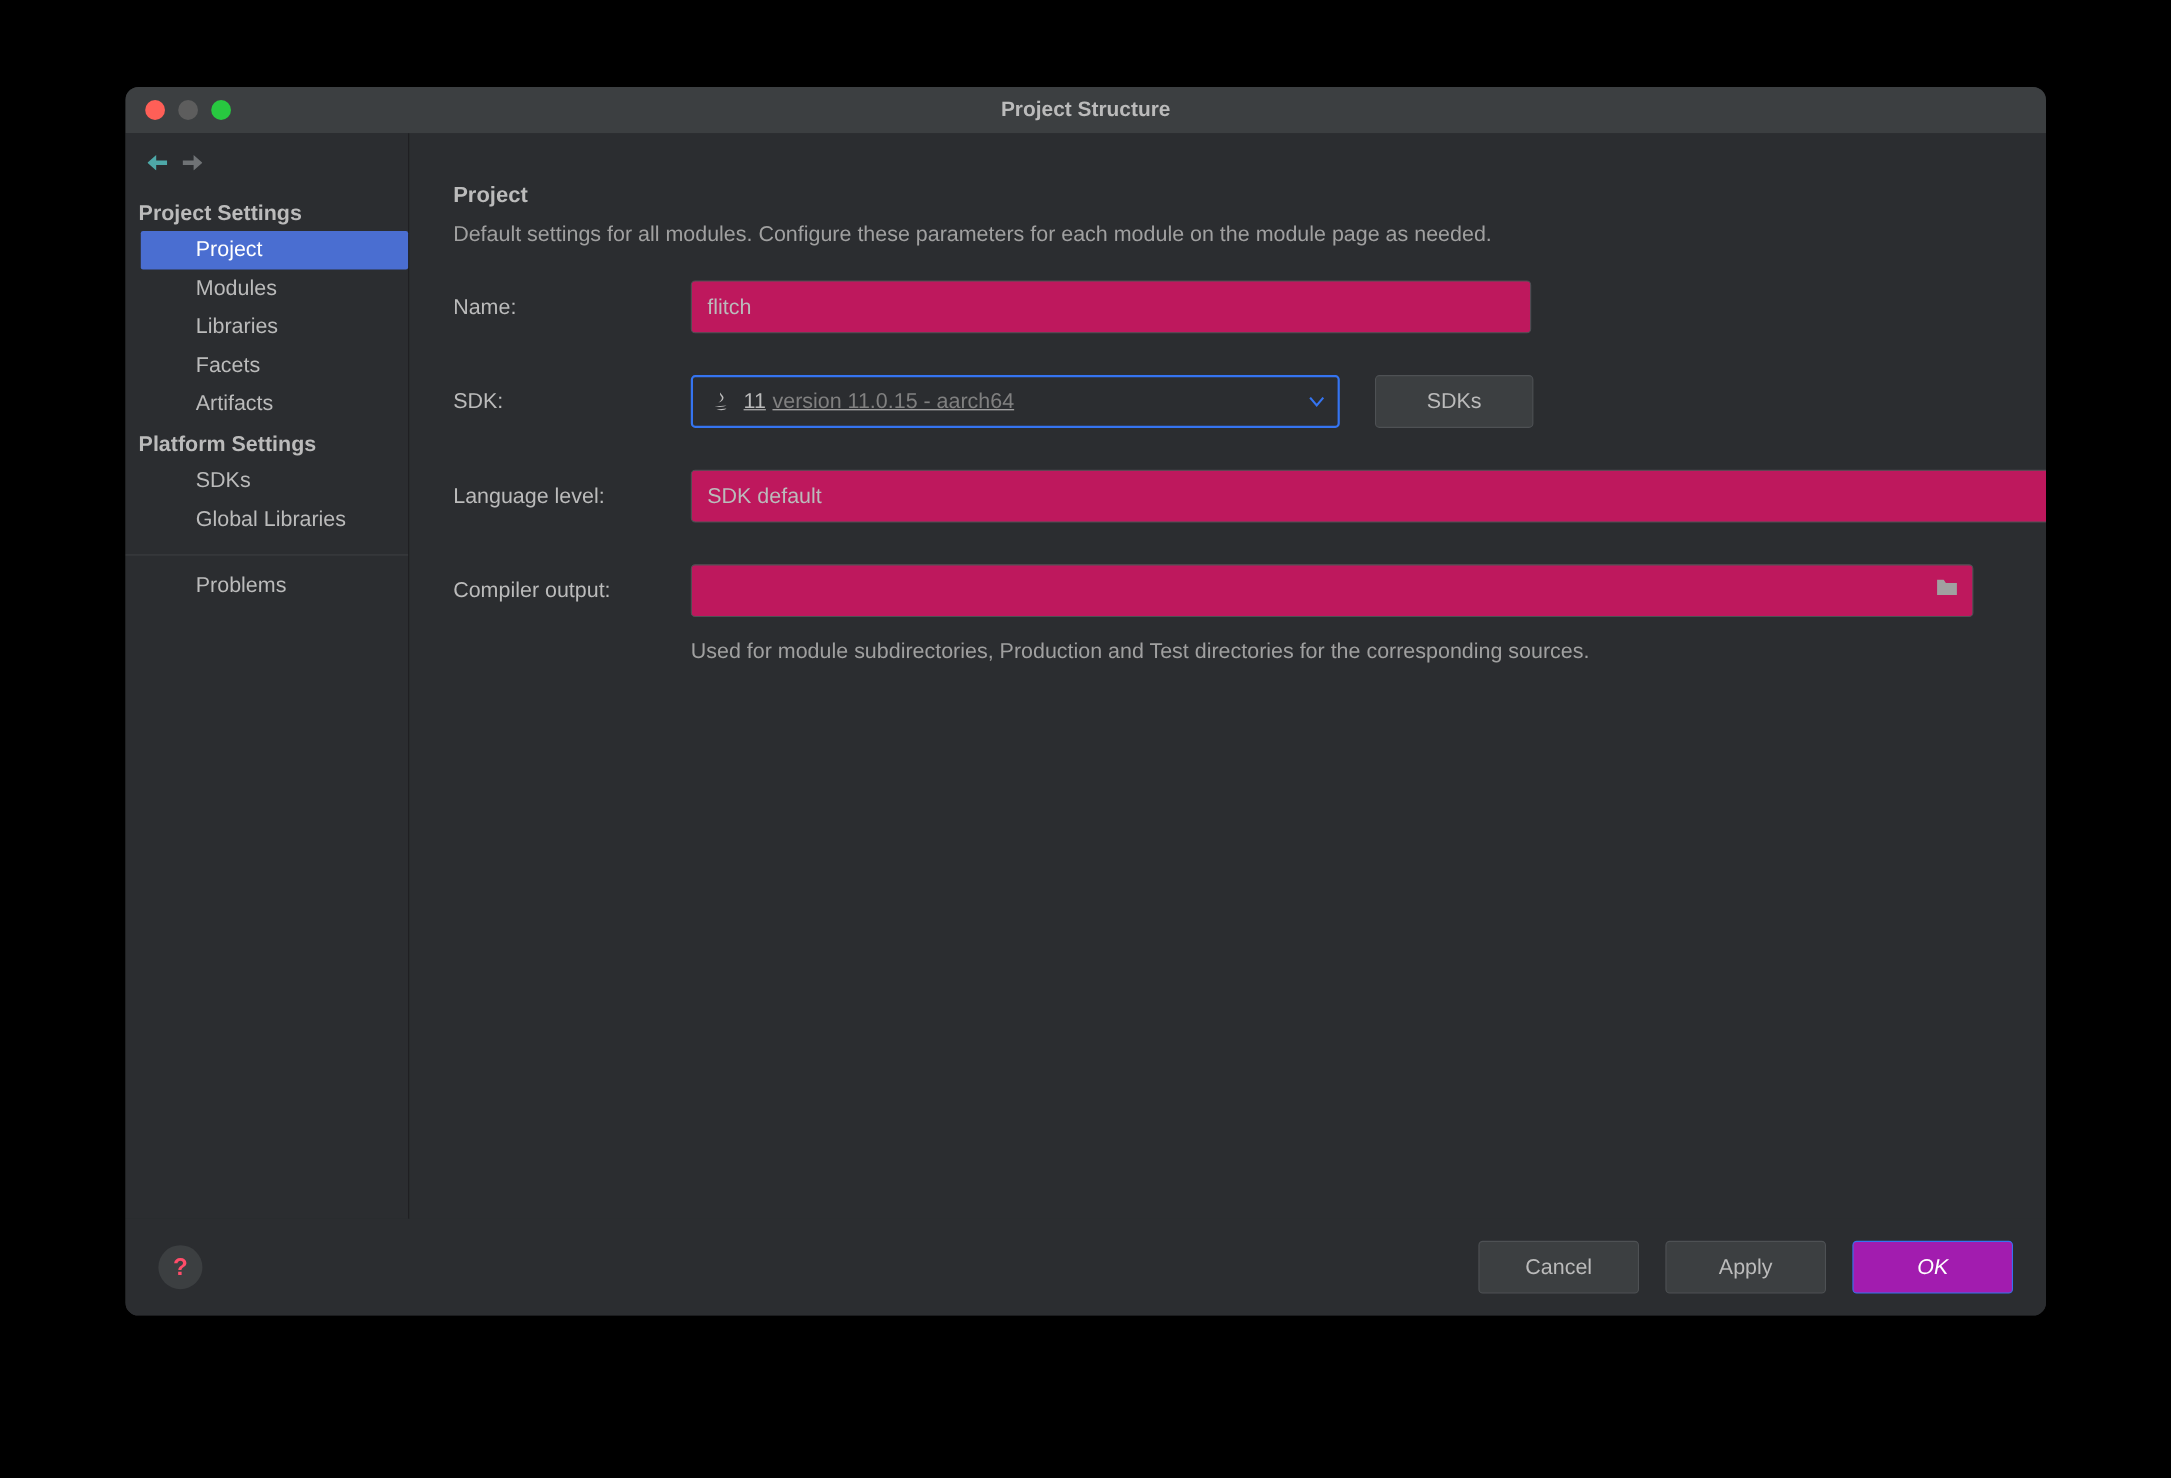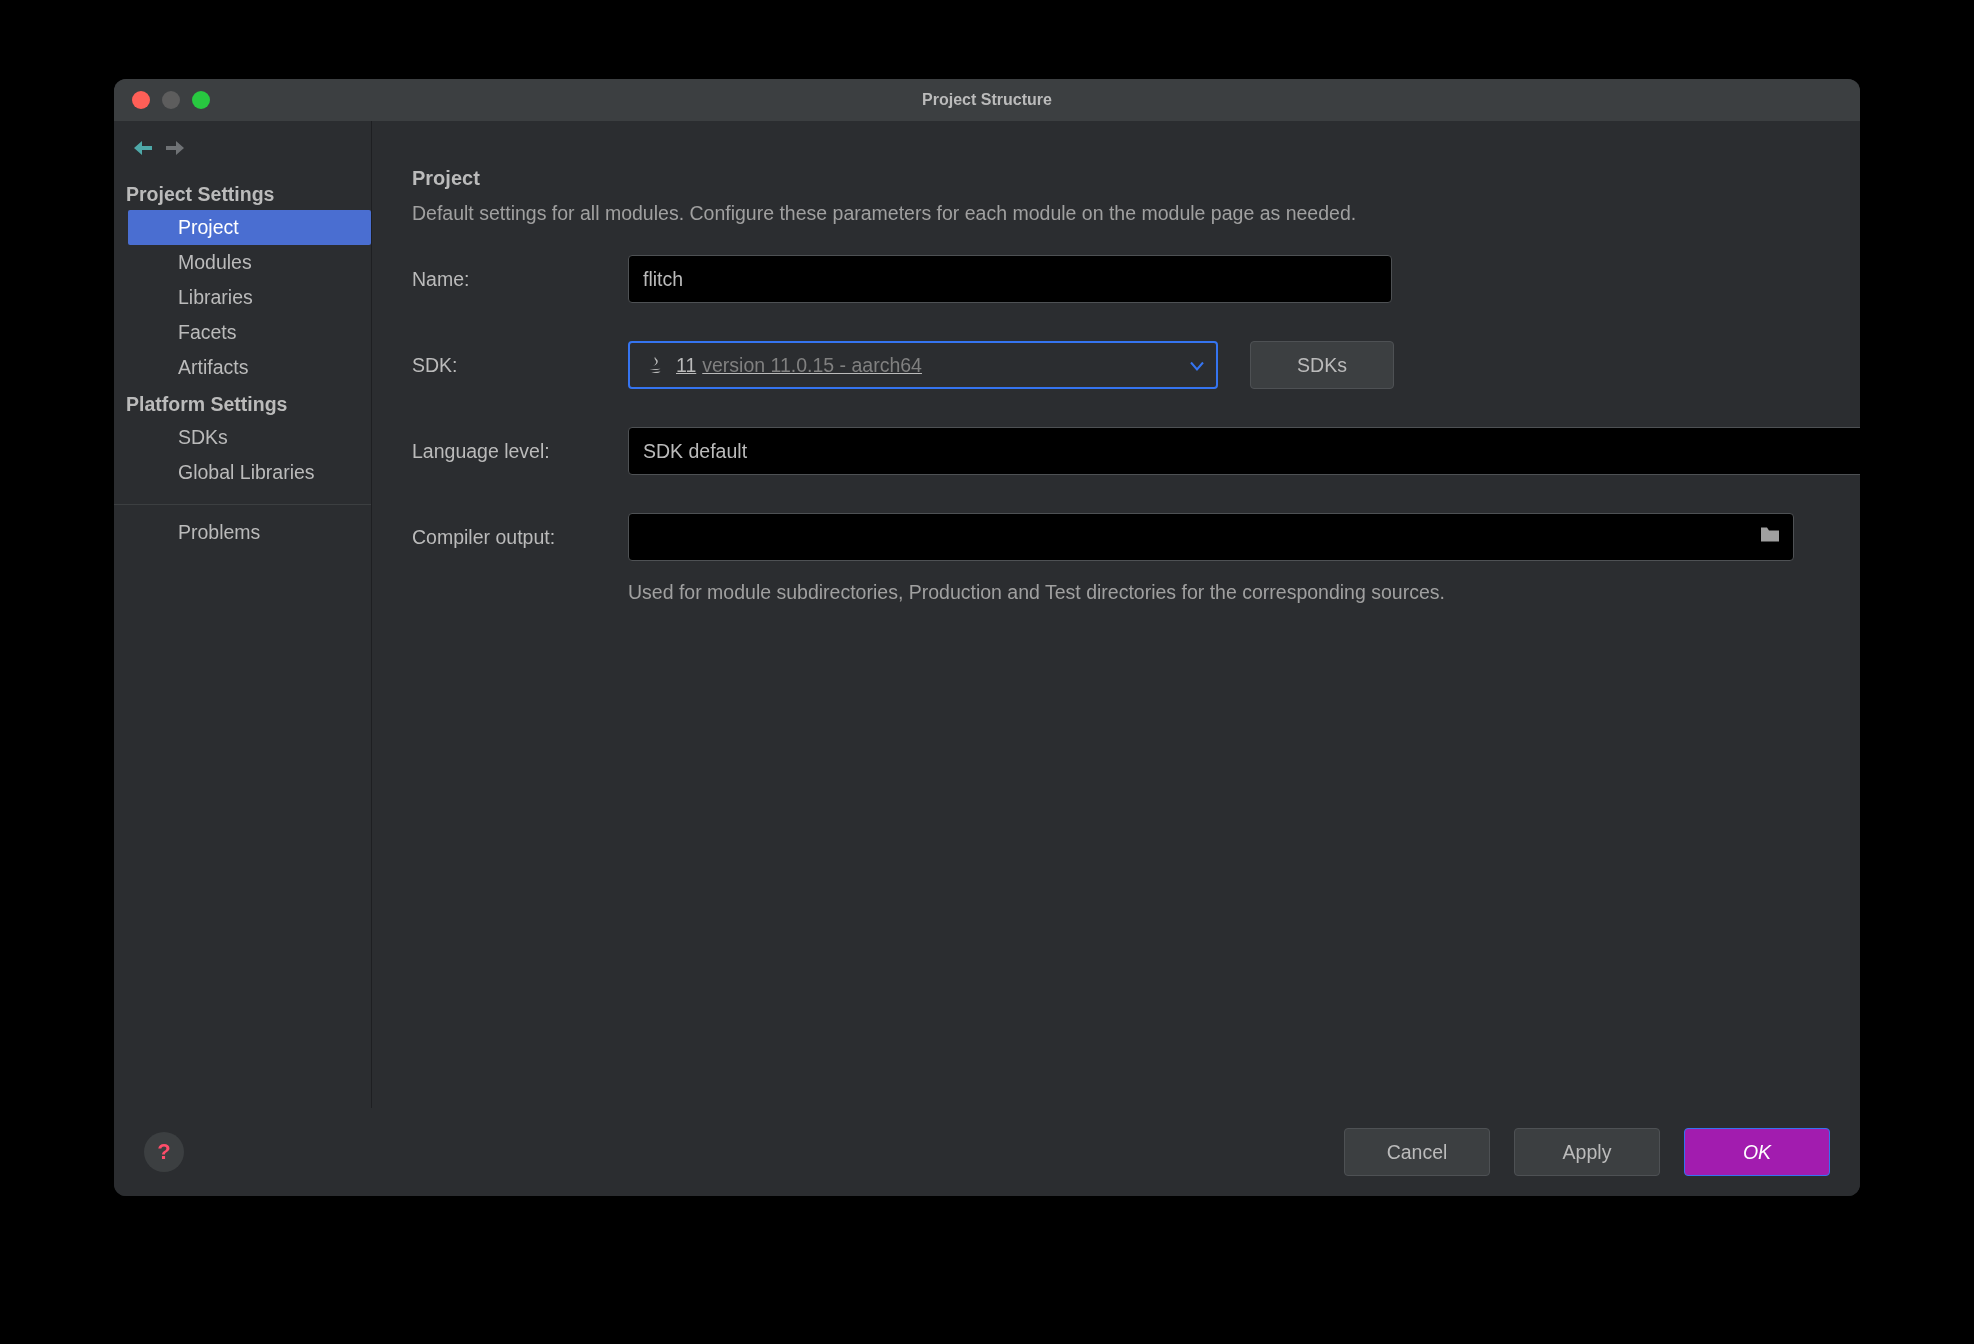--- a/index.html
+++ b/index.html
@@ -30,21 +30,21 @@
     }
     .traffic-light { width: 18px; height: 18px; border-radius: 50%; }
     .tl-close { background: #ff5f57; }
     .tl-min { background: #5d5d5d; }
     .tl-zoom { background: #28c840; }
     .win-title {
       position: absolute;
       left: 50%;
       transform: translateX(-50%);
       color: #bbbbbb;
-      font-size: 16px;
+      font-size: 19px;
       font-weight: 600;
     }
     .body { flex: 1; display: flex; min-height: 0; }
     .sidebar {
       width: 258px;
       background: #2b2d30;
       border-right: 1px solid #1e1f22;
       display: flex;
       flex-direction: column;
       flex-shrink: 0;
@@ -99,21 +99,21 @@
       font-size: 19.5px;
       color: #a0a0a0;
       margin-bottom: 30px;
     }
     .form { display: grid; grid-template-columns: 216px 1fr; row-gap: 38px; align-items: center; }
     .label { color: #bbbbbb; font-size: 19.5px; }
     .row-content { display: flex; align-items: center; gap: 32px; }
     input.text-field,
     .combo,
     .path-field {
-      background: #000000;
+      background: #be185d;
       border: 1px solid #4e5154;
       border-radius: 4px;
       height: 48px;
       color: #bbbbbb;
       font-size: 19.5px;
       padding: 0 14px;
       outline: none;
     }
     input.text-field { width: 764px; }
     .combo {

